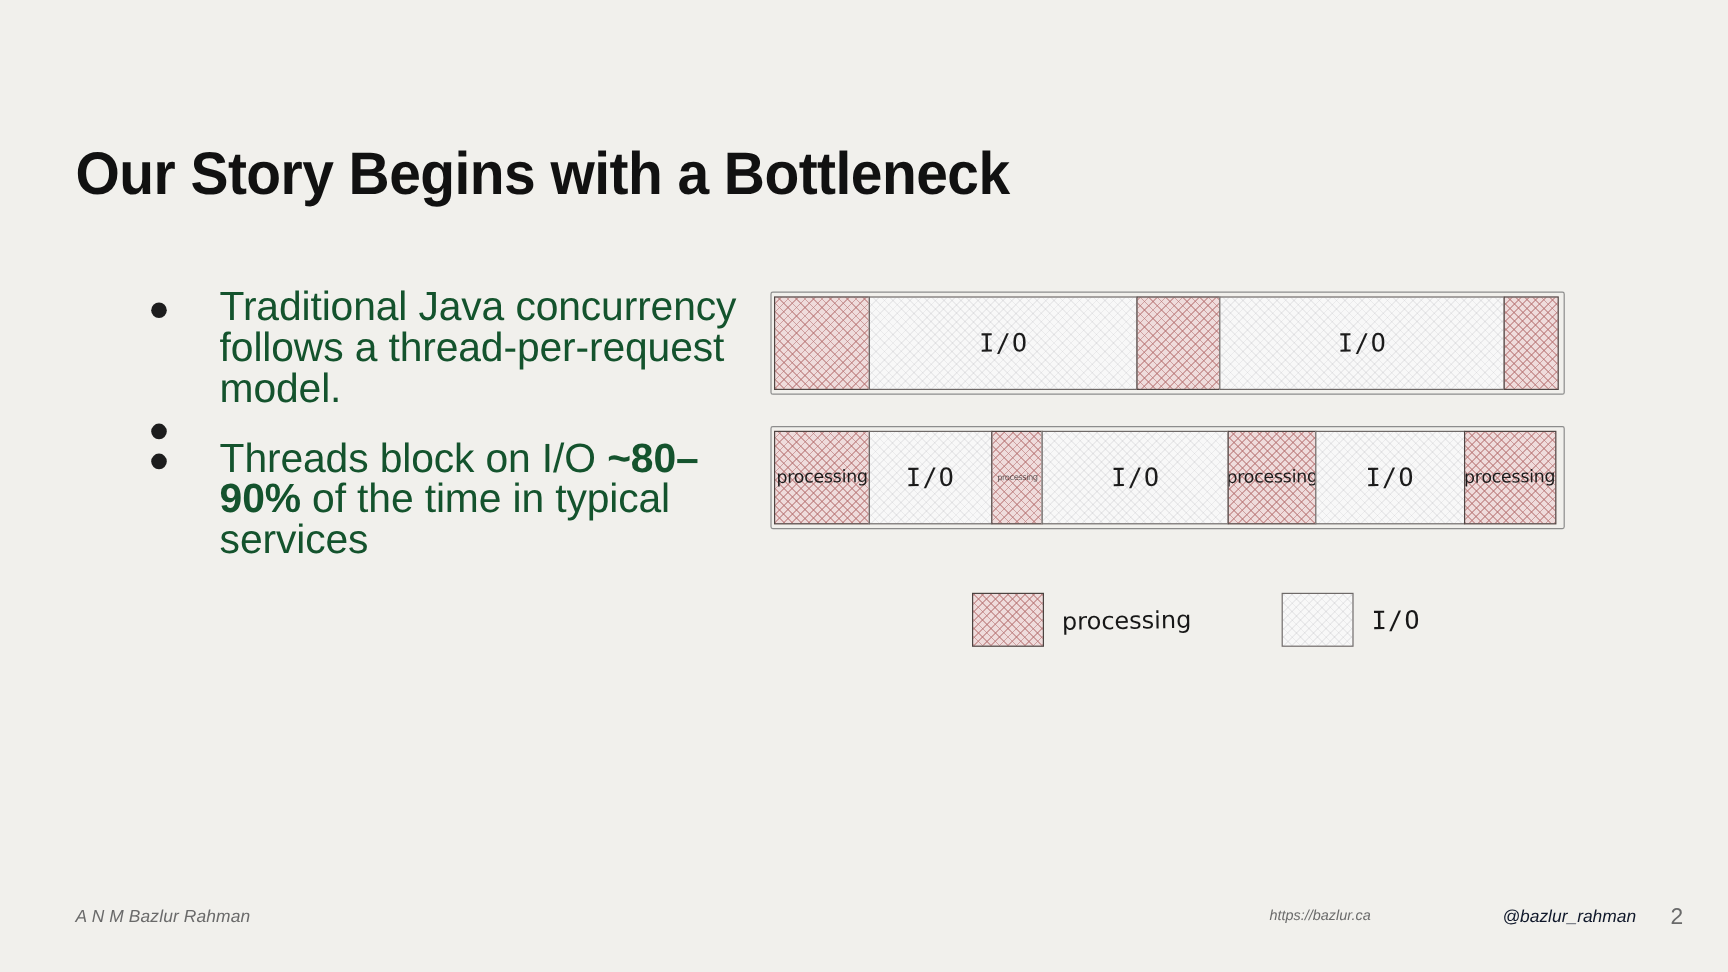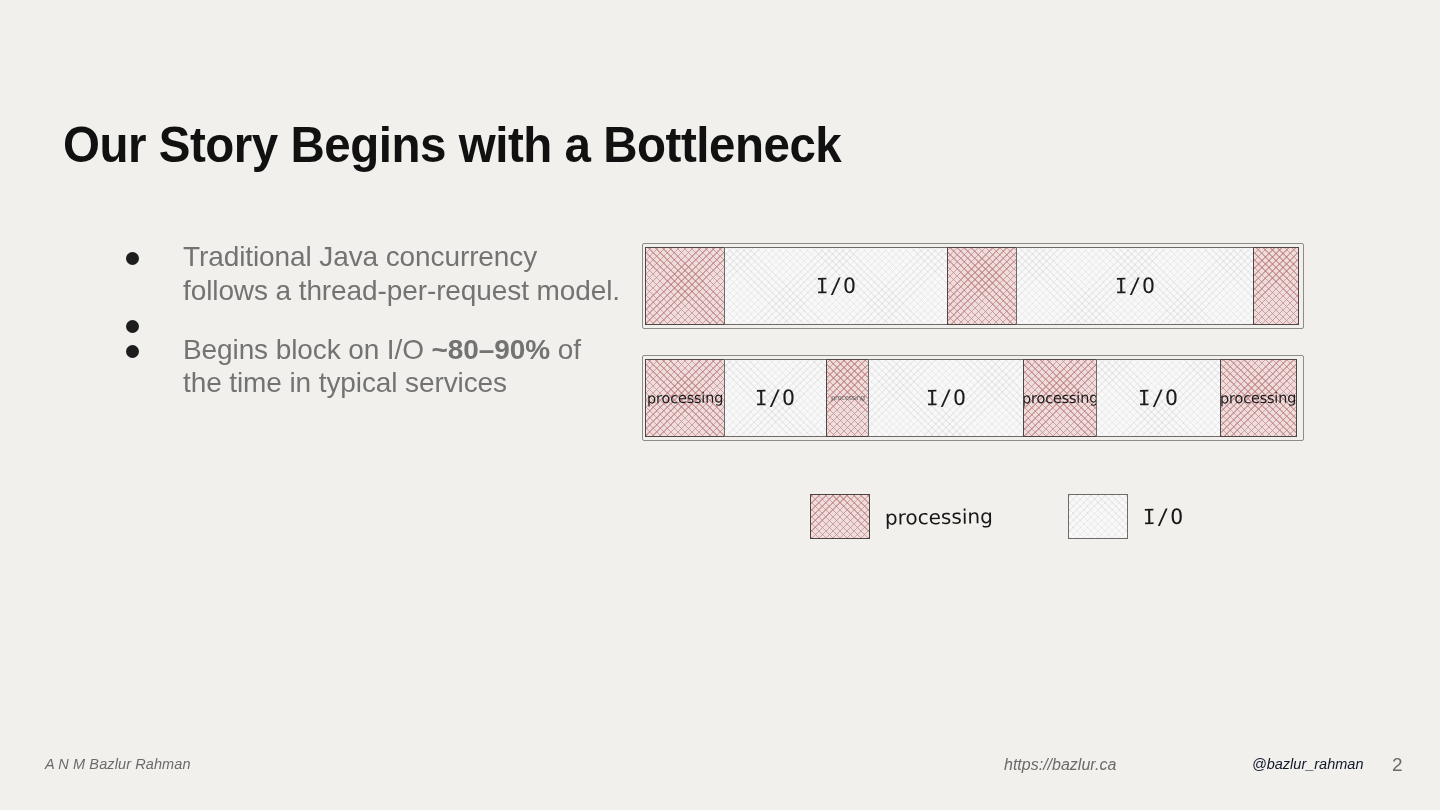--- a/index.html
+++ b/index.html
@@ -46,23 +46,23 @@
   .bullet-dot {
     width: 13px;
     min-width: 13px;
     height: 13px;
     border-radius: 50%;
     background: #1d1d1d;
     margin-top: 12px;
     margin-right: 44px;
   }
   .bullet-text {
-    font-size: 28px;
+    font-size: 34px;
     line-height: 33.8px;
-    color: #737373;
+    color: #14532d;
     letter-spacing: -0.1px;
   }
   .bullet-text b {
     font-weight: bold;
   }
 
   
   .diagram {
     position: absolute;
     left: 645px;
@@ -191,32 +191,32 @@
   
   .footer {
     position: absolute;
     left: 0;
     top: 756px;
     width: 1440px;
     height: 30px;
   }
   .footer-author {
     position: absolute;
-    left: 45px;
+    left: 63px;
     top: 0;
     font-size: 14.5px;
     font-style: italic;
     color: #6a6a6a;
     letter-spacing: 0.1px;
   }
   .footer-url {
     position: absolute;
-    left: 1004px;
+    left: 1058px;
     top: 0;
-    font-size: 16px;
+    font-size: 12px;
     font-style: italic;
     color: #6a6a6a;
   }
   .footer-handle {
     position: absolute;
     left: 1252px;
     top: 0;
     font-size: 14.5px;
     font-style: italic;
     color: #0f172a;
@@ -237,21 +237,21 @@
 <div class="bullets">
   <div class="bullet-row">
     <span class="bullet-dot"></span>
     <span class="bullet-text">Traditional Java concurrency follows a thread-per-request model.</span>
   </div>
   <div class="bullet-row">
     <span class="bullet-dot"></span>
   </div>
   <div class="bullet-row">
     <span class="bullet-dot"></span>
-    <span class="bullet-text"><span>Begins block on I/O </span><b>~80–90%</b><span> of the time in typical services</span></span>
+    <span class="bullet-text"><span>Threads block on I/O </span><b>~80–90%</b><span> of the time in typical services</span></span>
   </div>
 </div>
 
 <div class="diagram">
   <div class="bar bar1">
       <div class="seg proc blank" style="width: 80px;"></div>
       <div class="seg io" style="width: 224px;">
         <span class="seg-label">I/O</span>
       </div>
       <div class="seg proc blank" style="width: 70px;"></div>

